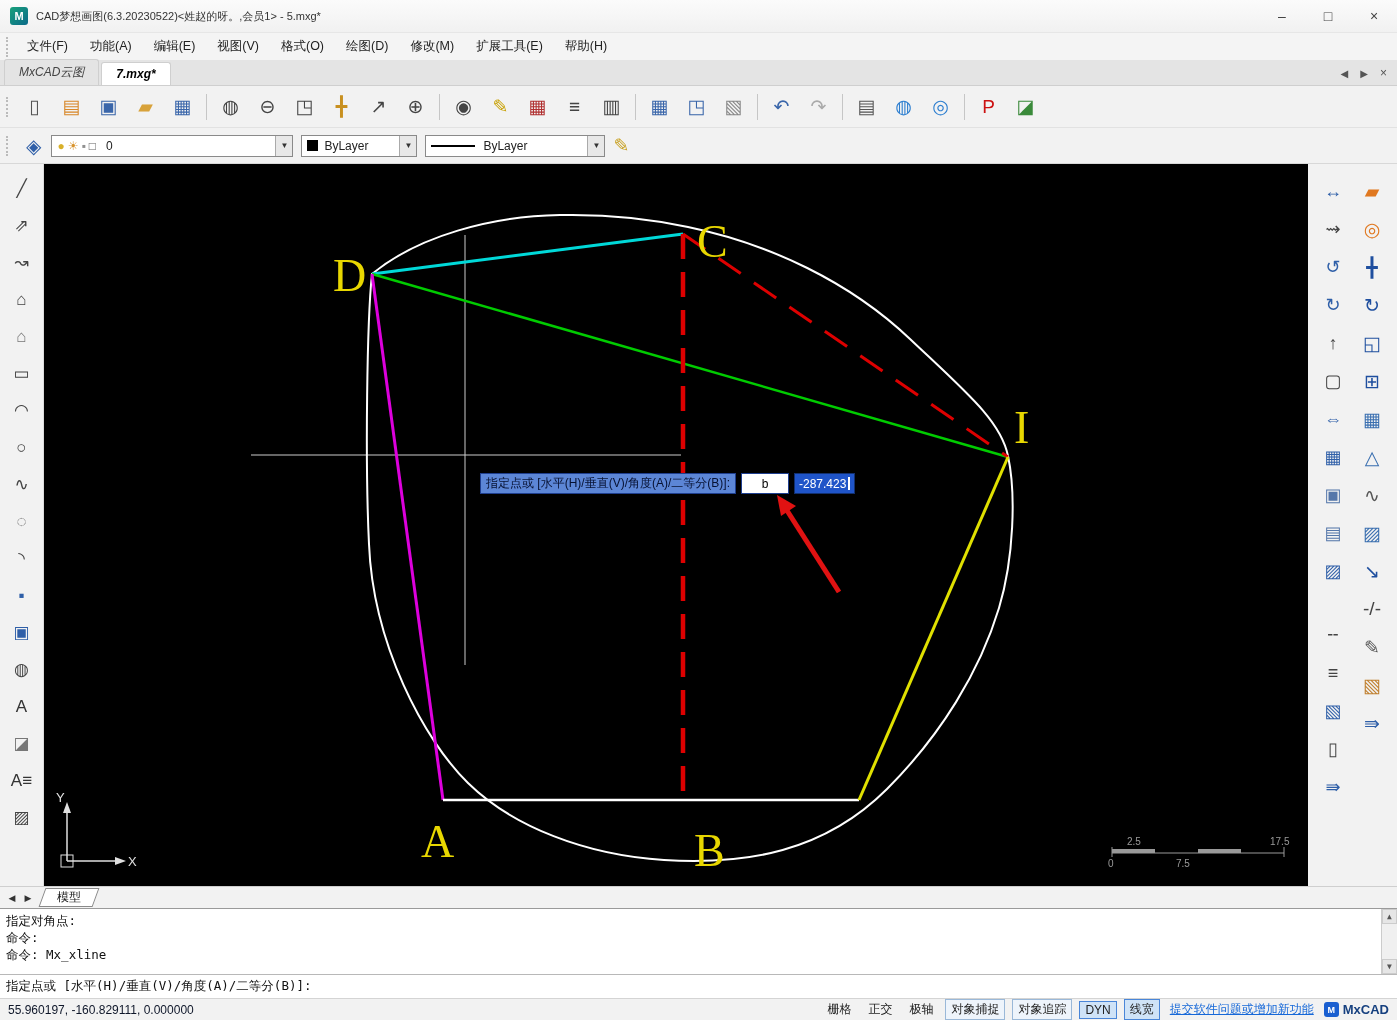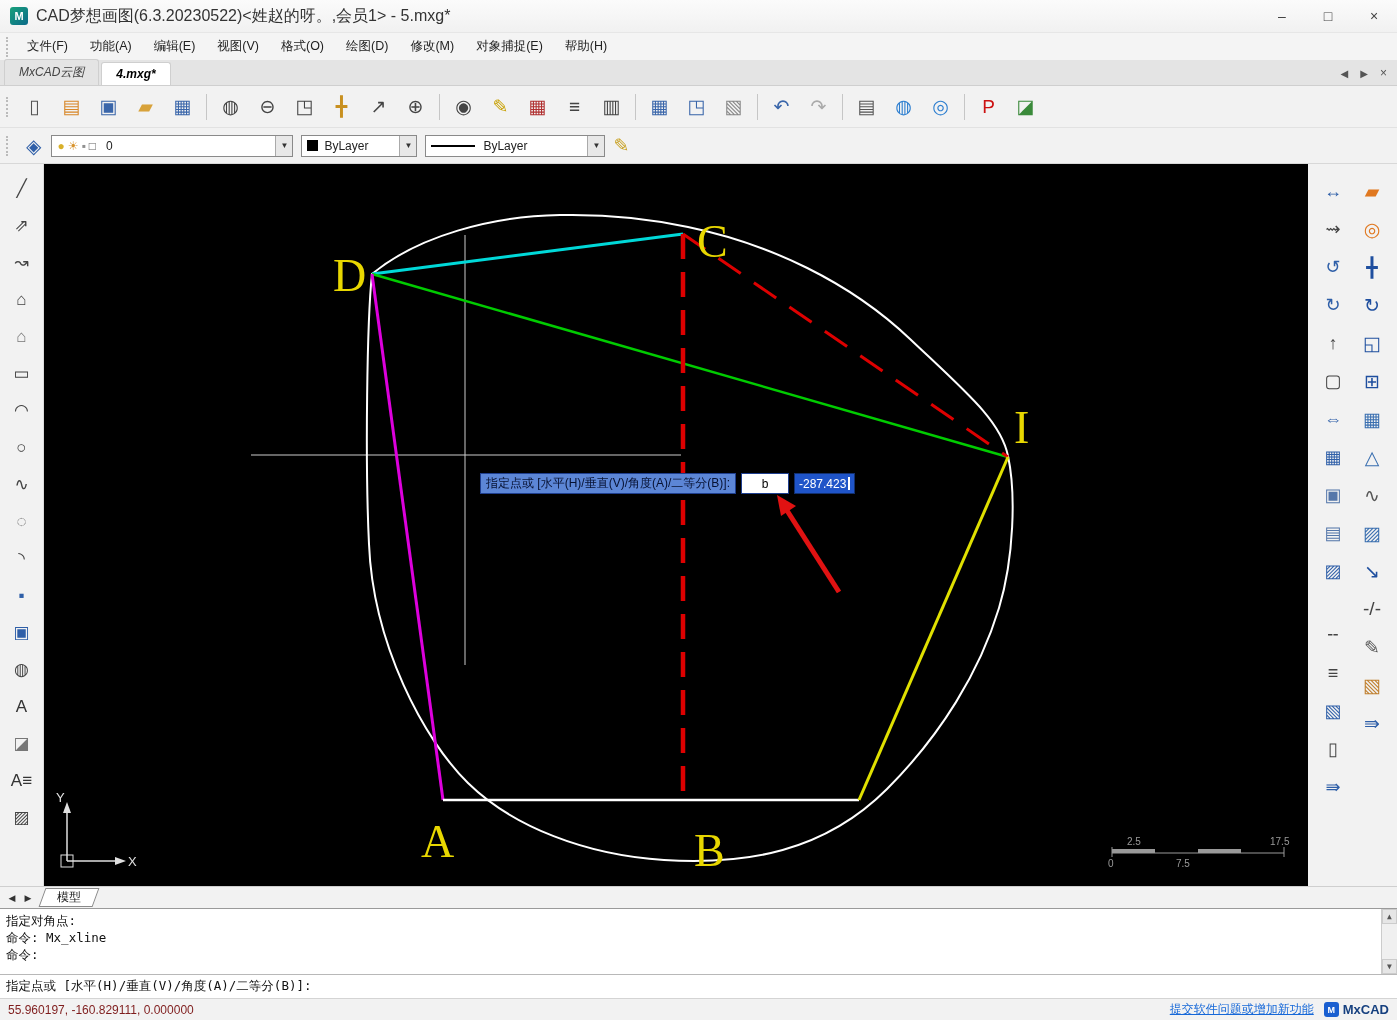--- a/index.html
+++ b/index.html
@@ -2,21 +2,21 @@
 <html><head>
 <meta charset="utf-8">
 <style>
   * { box-sizing: border-box; margin: 0; padding: 0; }
   html, body { width: 1397px; height: 1020px; }
   body { font-family: "Liberation Sans", sans-serif; font-size: 12px; color: #222; background: #f0f0f0; overflow: hidden; }
 
   
   .titlebar { height: 32px; display: flex; align-items: center; padding-left: 10px; background: linear-gradient(#fbfbfb, #f1f1f1); }
   .app-icon { width: 18px; height: 18px; background: linear-gradient(135deg, #18a07a, #0c6a8a); border-radius: 3px; color: #fff; font-size: 11px; font-weight: bold; display: flex; align-items: center; justify-content: center; margin-right: 8px; }
-  .title-text { font-size: 16px; color: #333; flex: 1; }
+  .title-text { font-size: 11px; color: #333; flex: 1; }
   .win-btn { width: 46px; height: 32px; border: none; background: transparent; display: flex; align-items: center; justify-content: center; font-size: 14px; color: #444; }
 
   
   .menubar { height: 28px; display: flex; align-items: center; background: #f4f4f4; border-top: 1px solid #e6e6e6; padding-left: 2px; }
   .grip { width: 4px; height: 20px; border-left: 2px dotted #bbb; margin: 0 6px 0 4px; }
   .menu-item { padding: 4px 11px; font-size: 12.5px; color: #222; background: transparent; border: none; }
 
   
   .tabbar { height: 26px; background: #e4e4e4; display: flex; align-items: flex-end; padding-left: 4px; border-bottom: 1px solid #cfcfcf; }
   .tab { padding: 4px 14px; font-size: 12px; color: #444; background: #e4e4e4; border: 1px solid #cfcfcf; border-bottom: none; margin-right: 2px; border-radius: 3px 3px 0 0; }
@@ -77,21 +77,21 @@
 
   
   .cmd-history { height: 66px; background: #fff; border-top: 1px solid #9a9a9a; font-family: "DejaVu Sans Mono", monospace; font-size: 12.5px; line-height: 17px; padding: 3px 8px 0 6px; position: relative; color: #111; }
   .vscroll { position: absolute; right: 0; top: 0; bottom: 0; width: 16px; background: #f0f0f0; border-left: 1px solid #ccc; display: flex; flex-direction: column; }
   .varrow { height: 15px; display: flex; align-items: center; justify-content: center; font-size: 8px; color: #555; background: #e6e6e6; border: 1px solid #ccc; }
   .vtrack { flex: 1; }
   .cmd-input-row { height: 24px; background: #fff; border-top: 1px solid #b8b8b8; display: flex; align-items: center; font-family: "DejaVu Sans Mono", monospace; font-size: 12.5px; padding-left: 6px; color: #111; }
 
   
   .statusbar { height: 22px; display: flex; align-items: center; background: #f2f2f2; border-top: 1px solid #d4d4d4; font-size: 12px; padding: 0 8px; gap: 10px; }
-  .coords { color: #7f1d1d; }
+  .coords { color: #0f172a; }
   .sb-spacer { flex: 1; }
   .toggles { display: flex; align-items: center; gap: 7px; }
   .toggle { padding: 1px 5px; color: #222; }
   .toggle.s-outline { border: 1px solid #9ab8d8; background: #eef4fb; }
   .toggle.s-blue { border: 1px solid #4a86d8; background: #cfe3f7; }
   .sb-link { color: #1668d8; text-decoration: underline; }
   .brand { display: flex; align-items: center; gap: 4px; font-weight: bold; color: #16407f; font-size: 13px; }
   .brand-icon { width: 15px; height: 15px; background: #1a5fd0; border-radius: 3px; color: #fff; font-size: 9px; display: flex; align-items: center; justify-content: center; }
 </style>
 </head>
@@ -108,29 +108,29 @@
 <div class="menubar">
   <div class="grip"></div>
 
 <button class="menu-item">文件(F)</button>
     <button class="menu-item">功能(A)</button>
     <button class="menu-item">编辑(E)</button>
     <button class="menu-item">视图(V)</button>
     <button class="menu-item">格式(O)</button>
     <button class="menu-item">绘图(D)</button>
     <button class="menu-item">修改(M)</button>
-    <button class="menu-item">对象捕捉(E)</button>
+    <button class="menu-item">扩展工具(E)</button>
     <button class="menu-item">帮助(H)</button>
   </div>
 
 <div class="tabbar">
   <div style="display:flex;align-items:flex-end;font-style:italic;">
 
   <span class="tab">MxCAD云图</span>
-      <span class="tab active">4.mxg*</span>
+      <span class="tab active">7.mxg*</span>
     </div>
   <div class="tab-controls">
     <span>◀</span>
     <span>▶</span>
     <span style="font-size:12px;">×</span>
   </div>
 </div>
 
 <div class="toolbar-row">
   <div class="grip"></div>
@@ -480,33 +480,43 @@
   <div style="display:flex;">
 
   <div class="model-tab active">
         <span>模型</span>
       </div>
     </div>
 </div>
 
 <div class="cmd-history">
   <div>指定对角点:</div>
+  <div>命令:</div>
   <div>命令: Mx_xline</div>
-  <div>命令:</div>
   <div class="vscroll">
     <div class="varrow">▲</div>
     <div class="vtrack"></div>
     <div class="varrow">▼</div>
   </div>
 </div>
 <div class="cmd-input-row">
   <span>指定点或 [水平(H)/垂直(V)/角度(A)/二等分(B)]:</span>
 </div>
 
 <div class="statusbar">
   <span class="coords">55.960197, -160.829111, 0.000000</span>
   <span class="sb-spacer"></span>
+  <div class="toggles">
+
+  <span class="toggle s-flat">栅格</span>
+      <span class="toggle s-flat">正交</span>
+      <span class="toggle s-flat">极轴</span>
+      <span class="toggle active s-outline">对象捕捉</span>
+      <span class="toggle s-outline">对象追踪</span>
+      <span class="toggle active s-blue">DYN</span>
+      <span class="toggle active s-blue">线宽</span>
+    </div>
   <span class="sb-link">提交软件问题或增加新功能</span>
   <span class="brand">
     <span class="brand-icon">M</span>
     <span>MxCAD</span>
   </span>
 </div>
 
 </body></html>

